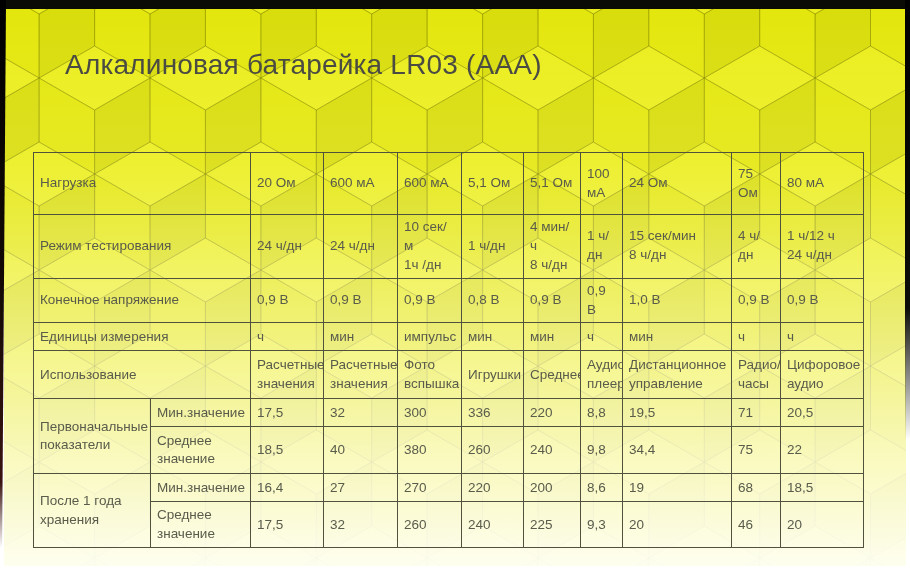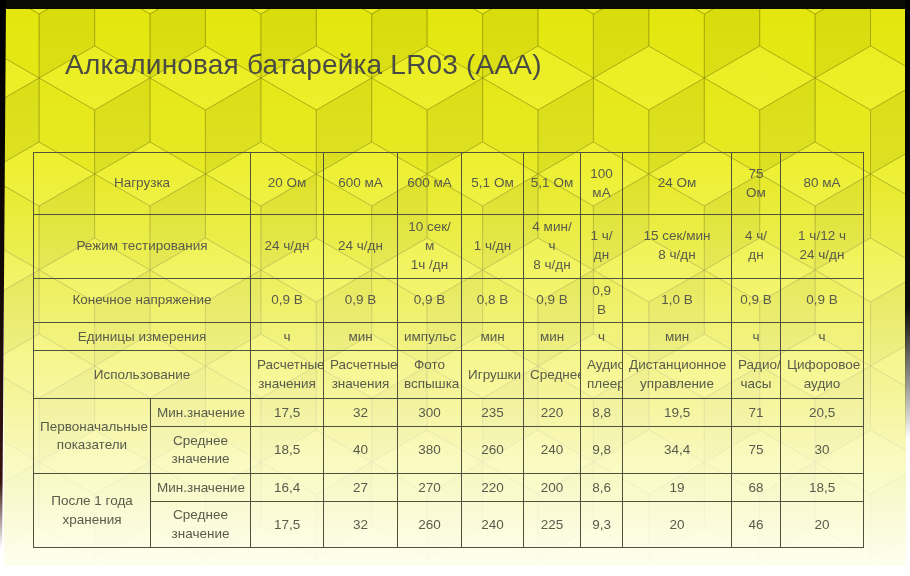--- a/index.html
+++ b/index.html
@@ -2,21 +2,21 @@
 <html><head>
 <meta charset="utf-8">
 <style>
   html, body {
     margin: 0; padding: 0;
     width: 910px; height: 576px;
     background: #ffffff;
     overflow: hidden;
     font-family: "Liberation Sans", "DejaVu Sans", sans-serif;
   }
-  .stage { position: relative; width: 910px; height: 576px; text-align: center; }
+  .stage { position: relative; width: 910px; height: 576px; }
 
   
   .edge-top {
     position: absolute; left: 0; top: 0; width: 910px; height: 9px;
     background: #0b0b06; z-index: 5;
   }
   .edge-left {
     position: absolute; left: 0; top: 0; width: 6px; height: 548px;
     background: linear-gradient(180deg, #000000 0%, #140a06 55%, #3a1410 88%, rgba(58,20,16,0) 100%);
     clip-path: polygon(0 0, 100% 0, 35% 100%, 0 100%);
@@ -424,40 +424,40 @@
 аудио</td>
       </tr>
 
       <tr class="r6">
         <td rowspan="2">Первоначальные
 показатели</td>
         <td>Мин.значение</td>
         <td>17,5</td>
         <td>32</td>
         <td>300</td>
-        <td>235</td>
+        <td>336</td>
         <td>220</td>
         <td>8,8</td>
         <td>19,5</td>
         <td>71</td>
         <td>20,5</td>
       </tr>
 
       <tr class="r7">
         <td>Среднее
 значение</td>
         <td>18,5</td>
         <td>40</td>
         <td>380</td>
         <td>260</td>
         <td>240</td>
         <td>9,8</td>
         <td>34,4</td>
         <td>75</td>
-        <td>30</td>
+        <td>22</td>
       </tr>
 
       <tr class="r8">
         <td rowspan="2">После 1 года
 хранения</td>
         <td>Мин.значение</td>
         <td>16,4</td>
         <td>27</td>
         <td>270</td>
         <td>220</td>

